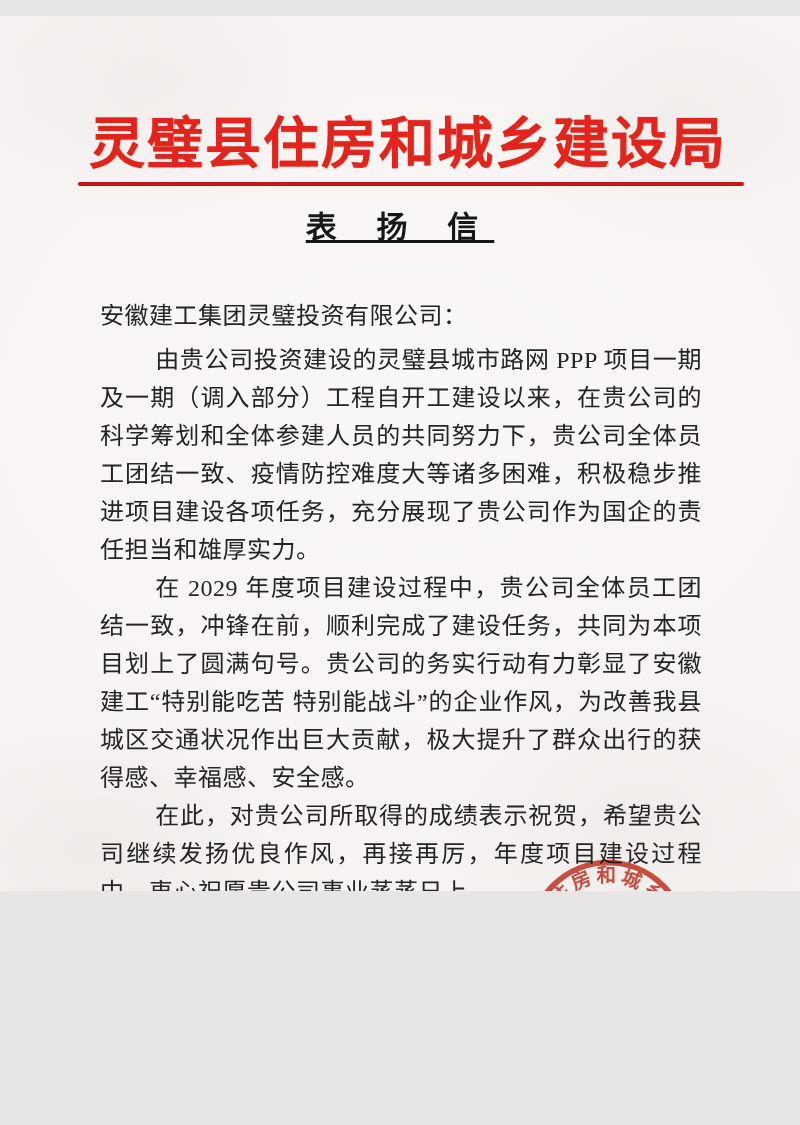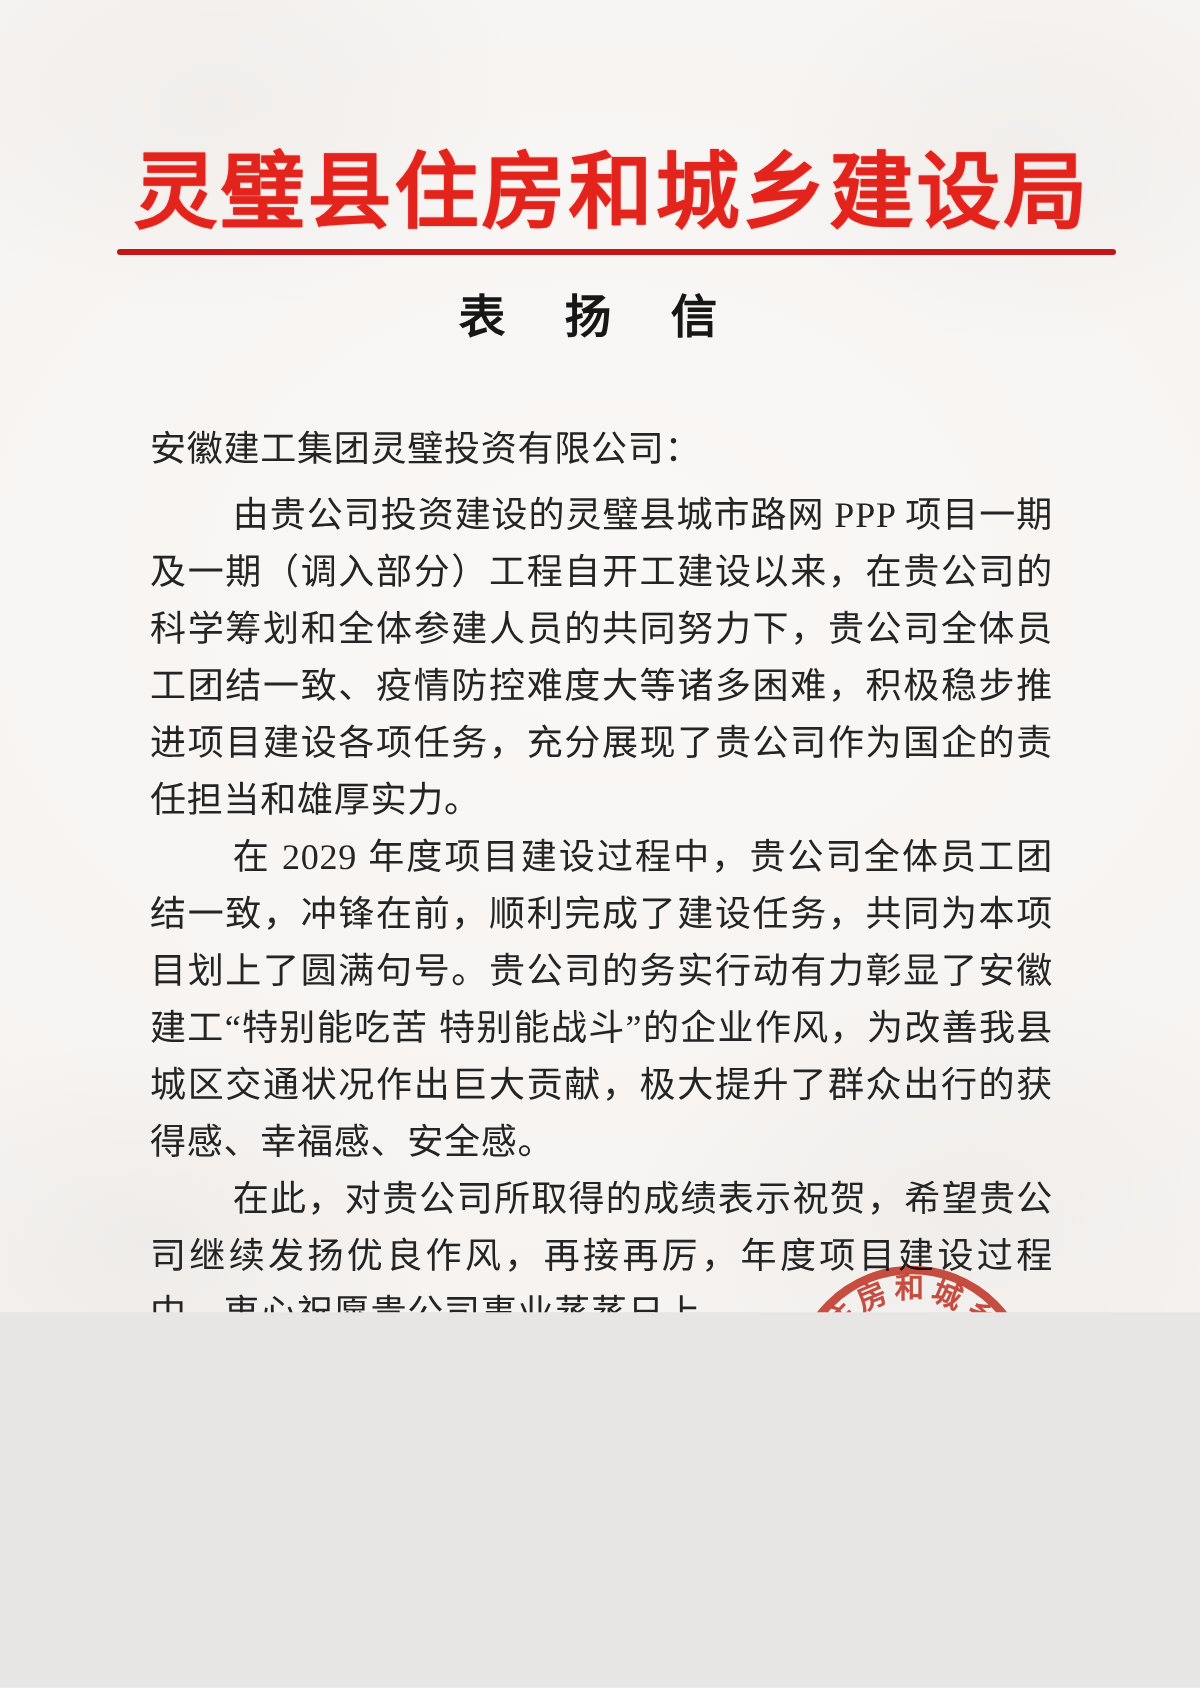--- a/index.html
+++ b/index.html
@@ -1,20 +1,20 @@
 <!DOCTYPE html>
 <html lang="zh-CN"><head>
 <meta charset="utf-8">
 <style>
   html,body{margin:0;padding:0;}
   body{background:#e8e6e4;}
   .page{
     position:relative;
     width:800px;height:875px;
-    margin:0 auto;
+    margin:16px auto;
     background:
       radial-gradient(ellipse 300px 200px at 18% 8%, rgba(120,110,105,0.05), transparent 70%),
       radial-gradient(ellipse 260px 180px at 85% 12%, rgba(120,110,105,0.05), transparent 70%),
       radial-gradient(ellipse 320px 240px at 80% 92%, rgba(120,110,105,0.05), transparent 70%),
       radial-gradient(ellipse 280px 200px at 12% 95%, rgba(120,110,105,0.06), transparent 70%),
       radial-gradient(ellipse 900px 700px at 50% 45%, #faf8f6, #f4f1ef);
     overflow:hidden;
     font-family:"Liberation Serif","DejaVu Serif",serif;
   }
   .header-title{
@@ -30,20 +30,21 @@
     position:absolute;top:166px;left:78px;
     width:666px;height:4px;
     background:#c41616;border-radius:2px;
   }
   .doc-title{
     position:absolute;top:186px;left:0;right:0;
     text-align:center;
     font-size:31px;font-weight:bold;
     letter-spacing:16px;
     color:#171717;
+    text-decoration:underline;
   }
   .letter-body{
     position:absolute;top:281px;left:100px;width:602px;
     font-size:24px;line-height:38px;
     color:#242424;
     text-align:justify;
     letter-spacing:0.5px;
   }
   .salutation{margin:0 0 6px 0;}
   .letter-body p{margin:0;text-indent:2.3em;}

